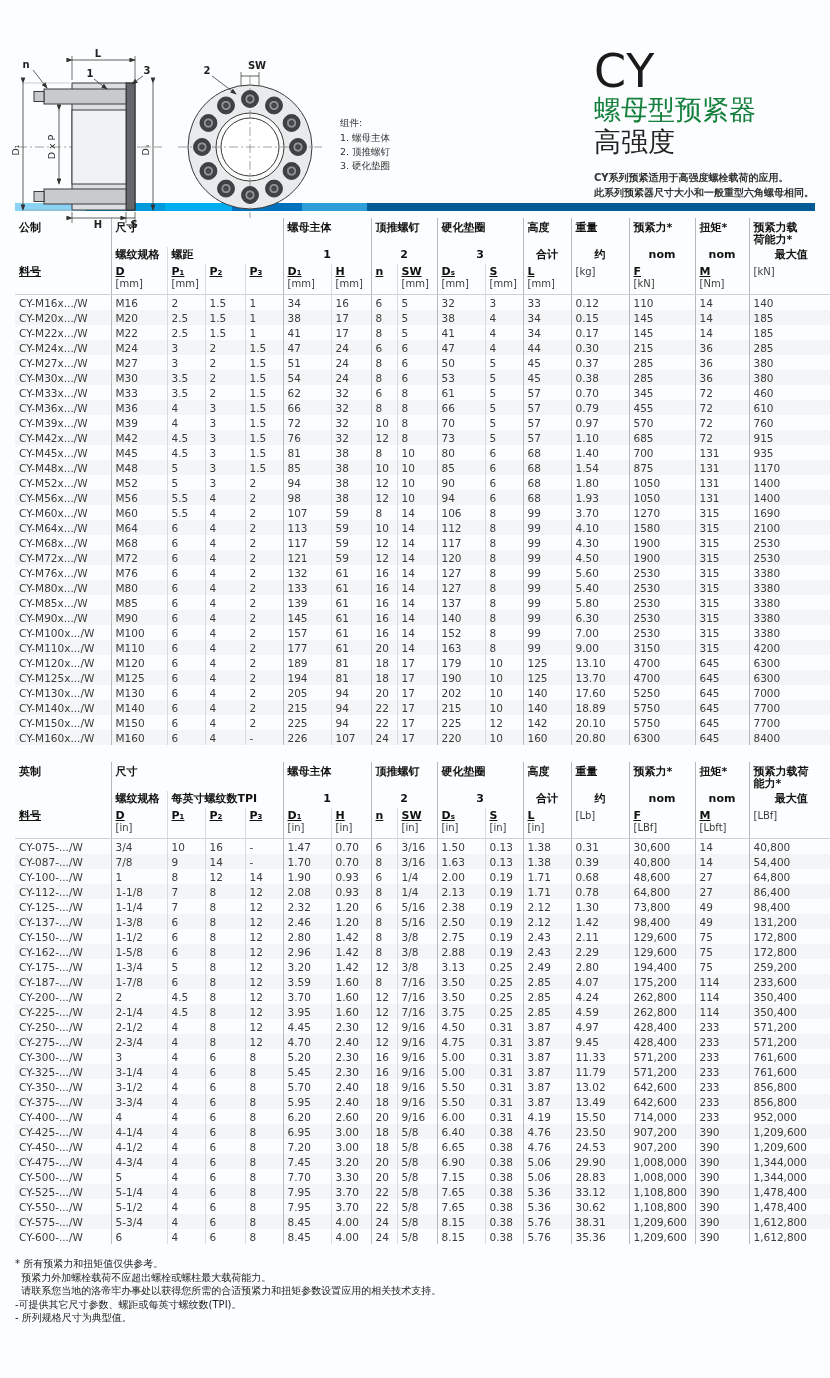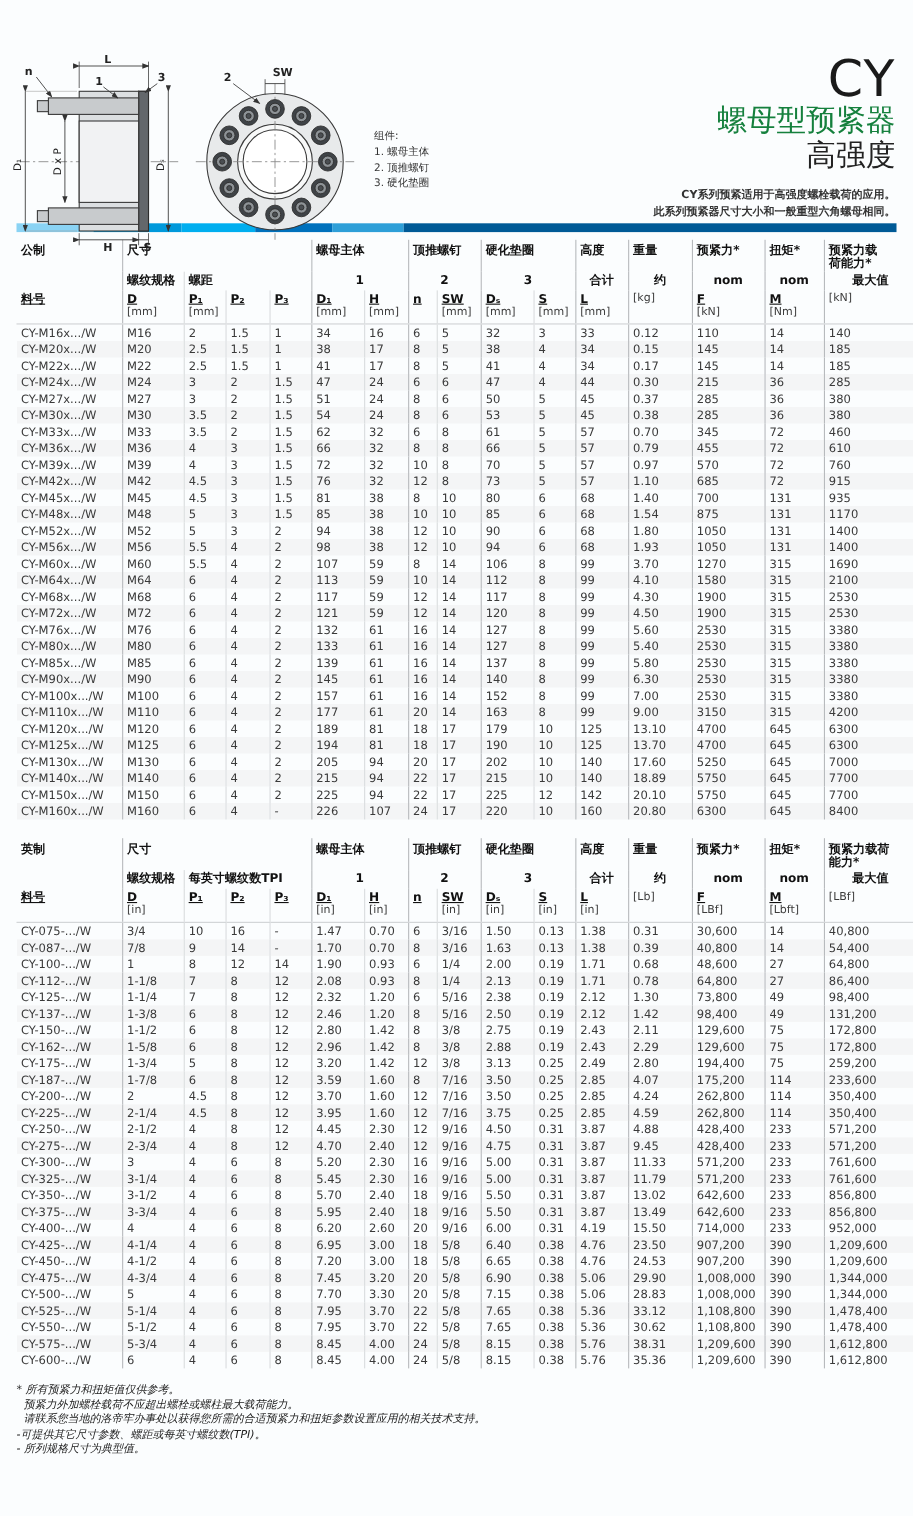--- a/index.html
+++ b/index.html
@@ -4,21 +4,21 @@
 <style>
   html,body{margin:0;padding:0;}
   body{
     width:830px;height:1378px;overflow:hidden;background:#fbfdfe;
     font-family:"DejaVu Sans","Liberation Sans",sans-serif;color:#333;
   }
   .page{position:relative;width:830px;height:1378px;background:#fbfdfe;}
   
   .hdr{position:relative;height:203px;}
   .diagram{position:absolute;left:10px;top:26px;}
-  .titleblock{position:absolute;right:16px;top:48px;text-align:right;}
+  .titleblock{position:absolute;right:16px;top:48px;text-align:left;}
   .code{font-size:46px;line-height:46px;color:#1a1a1a;letter-spacing:1px;}
   .t1{font-size:27px;line-height:32px;color:#15803d;}
   .t2{font-size:27px;line-height:32px;color:#222;}
   .desc{margin-top:12px;font-size:10px;line-height:15px;font-weight:700;color:#333;}
   
   .bar{display:flex;height:8px;width:800px;margin:0 15px 7px 15px;}
   .bar div{height:8px;}
   
   .tblwrap{margin:0 15px;}
   table.spec{border-collapse:collapse;table-layout:fixed;width:800px;}
@@ -30,21 +30,21 @@
   table.spec thead .lab{font-size:11px;line-height:12px;text-decoration:underline;}
   table.spec thead .unit{font-size:10px;line-height:12px;font-weight:400;color:#3c3c3c;}
   table.spec td{font-size:10.5px;line-height:12px;padding:1.5px 4px;color:#3a3a3a;}
   table.spec tbody tr:nth-child(even){background:#f4f5f6;}
   .c{text-align:center !important;}
   .gb{border-left:1px solid #b7babd;}
   .lb{border-left:1px solid #d9dcde;}
   .gap{height:17px;}
   
   .notes{margin:13px 15px 0 15px;font-size:10px;line-height:13.5px;color:#222;}
-  .notes div{white-space:pre;font-style:italic;}
+  .notes div{white-space:pre;}
   
   .dg-label{font-size:10px;fill:#222;font-weight:700;}
   .dg-dim{font-size:9.5px;fill:#222;}
   .dg-leg{font-size:9.5px;fill:#333;}
 </style>
 </head>
 <body>
 
 <div class="page">
 
@@ -1090,21 +1090,21 @@
             <td class="lb">4</td>
             <td class="lb">8</td>
             <td class="lb">12</td>
             <td class="gb">4.45</td>
             <td class="lb">2.30</td>
             <td class="gb">12</td>
             <td class="lb">9/16</td>
             <td class="gb">4.50</td>
             <td class="lb">0.31</td>
             <td class="gb">3.87</td>
-            <td class="gb">4.88</td>
+            <td class="gb">4.97</td>
             <td class="gb">428,400</td>
             <td class="gb">233</td>
             <td class="gb">571,200</td>
           </tr>
           <tr>
             <td>CY-275-.../W</td>
             <td class="gb">2-3/4</td>
             <td class="lb">4</td>
             <td class="lb">8</td>
             <td class="lb">12</td>

